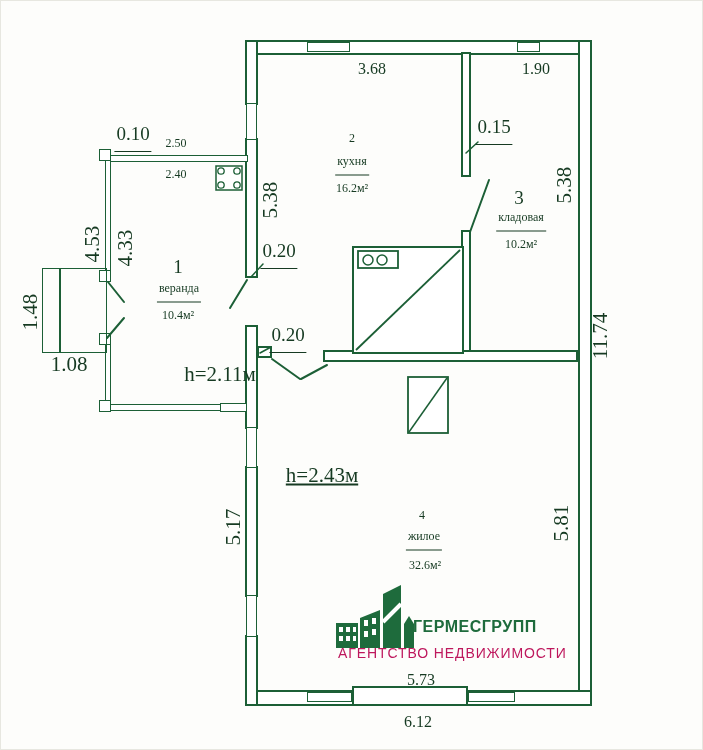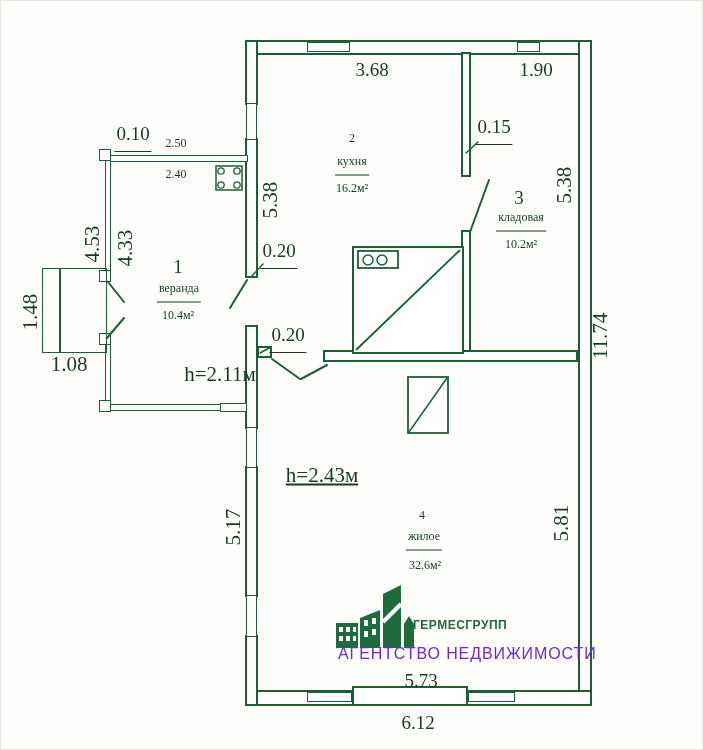--- a/index.html
+++ b/index.html
@@ -16,28 +16,28 @@
   .win{position:absolute;box-sizing:border-box;background:#fff;border:1.5px solid #1c5f36;z-index:3;}
   .bar{position:absolute;background:#1c5f36;z-index:2;}
   svg.overlay{position:absolute;left:0;top:0;z-index:4;}
   .lbl{
     position:absolute;transform:translate(-50%,-50%);
     color:#163a22;white-space:nowrap;line-height:1;z-index:5;
     font-family:"Liberation Serif",serif;
   }
   .rot{transform:translate(-50%,-50%) rotate(-90deg);}
   .ul{border-bottom:1.6px solid #163a22;padding:0 2px 8px 2px;}
-  .f22{font-size:19px;} .f21{font-size:21px;} .f20{font-size:12px;} .f19{font-size:19px;}
+  .f22{font-size:16px;} .f21{font-size:21px;} .f20{font-size:12px;} .f19{font-size:19px;}
   .logo-name{
     position:absolute;z-index:5;font-family:"Liberation Sans",sans-serif;
-    font-weight:bold;font-size:12px;letter-spacing:.5px;color:#1e6b3c;
+    font-weight:bold;font-size:16px;letter-spacing:.5px;color:#1e6b3c;
   }
   .logo-tagline{
     position:absolute;z-index:5;font-family:"Liberation Sans",sans-serif;
-    font-size:16px;letter-spacing:.9px;color:#6d28d9;
+    font-size:14px;letter-spacing:.9px;color:#be185d;
   }
 </style>
 </head>
 <body>
 
 <div id="plan">
 
   <div class="w" style="left:245px;top:40px;width:347px;height:15px;"></div>
   <div class="w" style="left:578px;top:40px;width:14px;height:666px;"></div>
   <div class="w" style="left:245px;top:690px;width:347px;height:16px;"></div>

